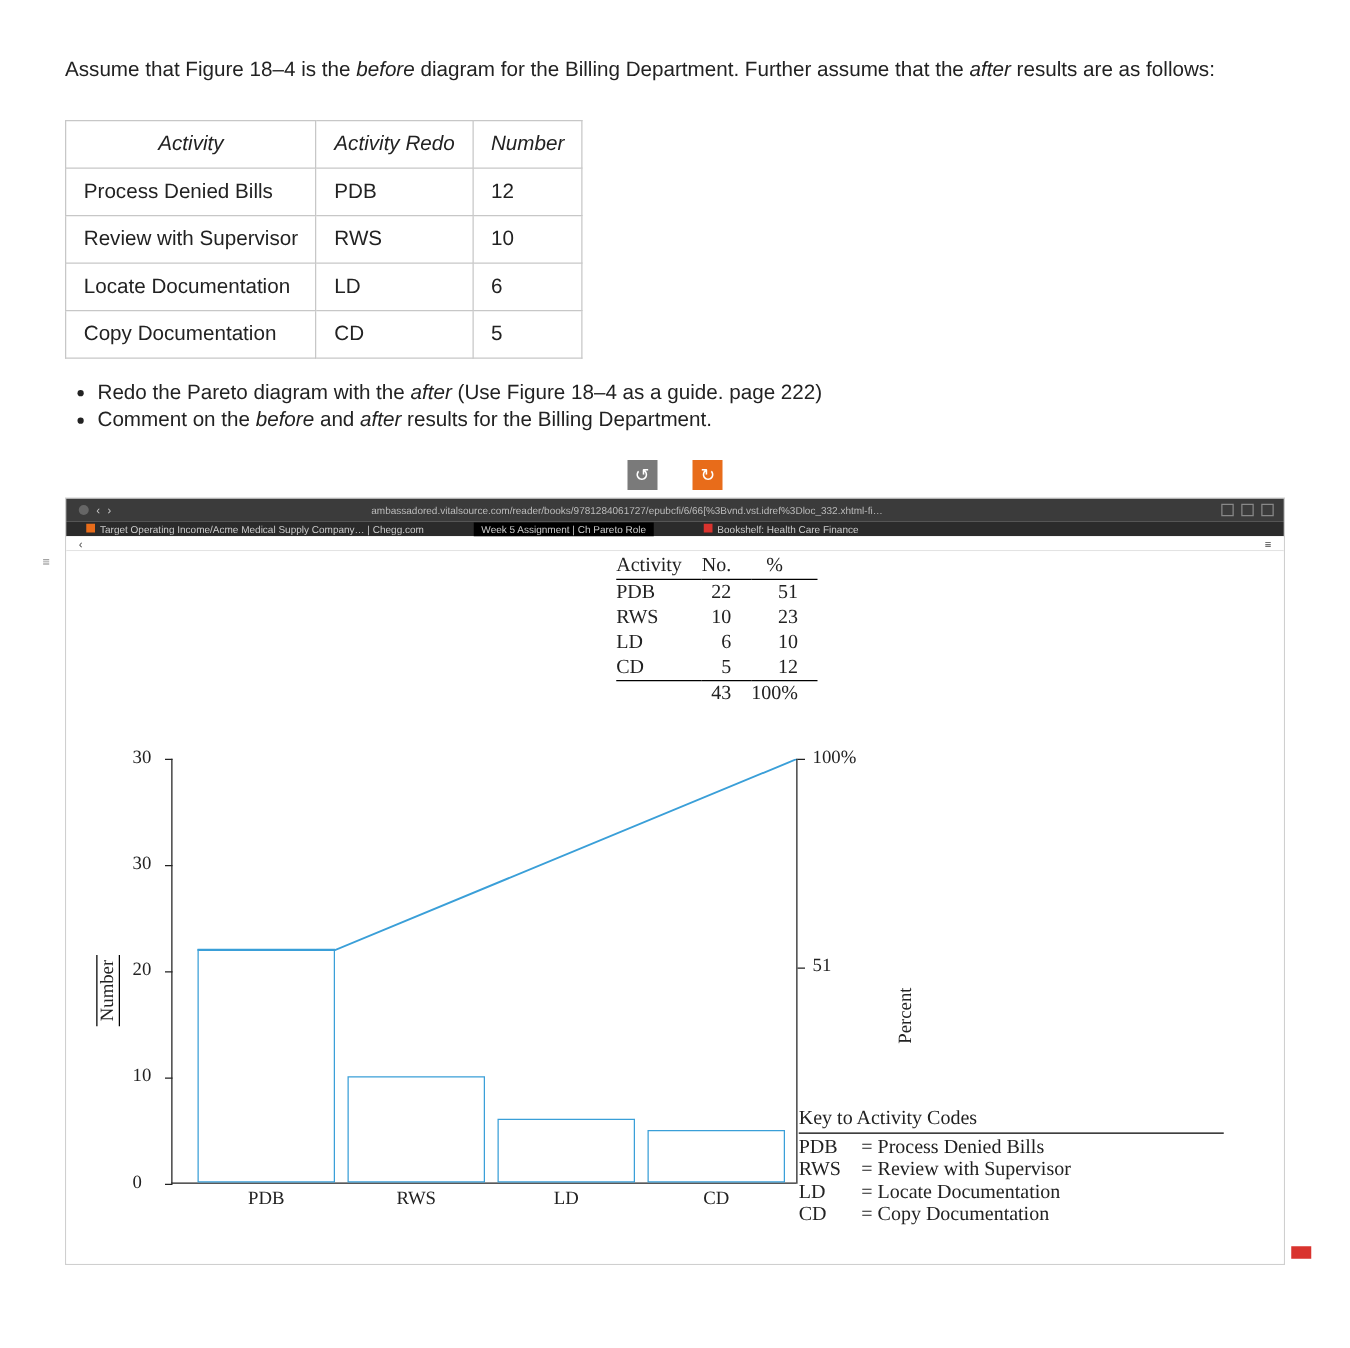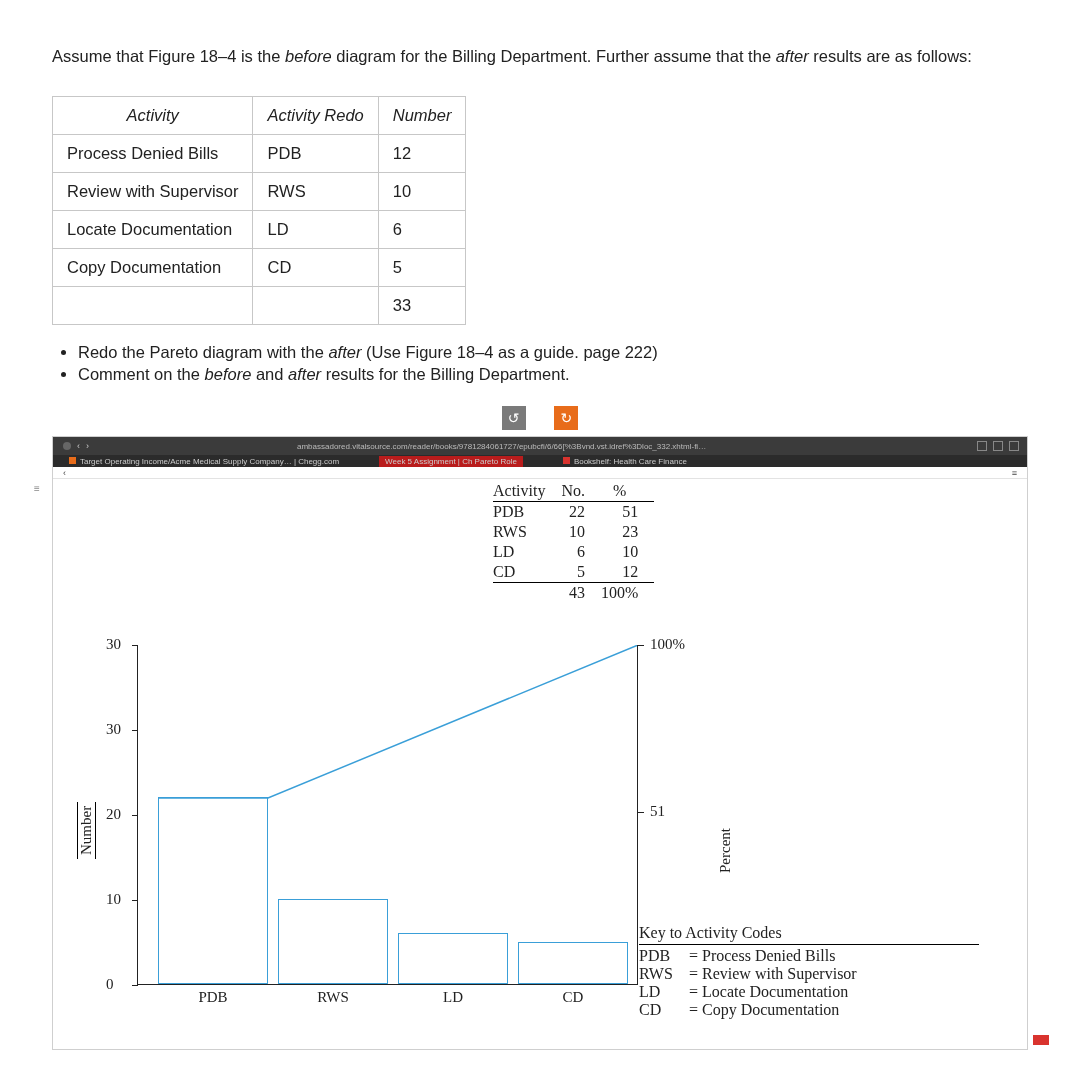--- a/index.html
+++ b/index.html
@@ -46,21 +46,21 @@
   .chrome-left { display: flex; gap: 6px; align-items: center; }
   .chrome-dot { width: 8px; height: 8px; border-radius: 4px; background: #666; display: inline-block; }
   .chrome-url { color: #bbb; font-size: 8px; margin-left: 200px; white-space: nowrap; overflow: hidden; }
   .chrome-right { position: absolute; right: 8px; display: flex; gap: 6px; }
   .chrome-icon { width: 10px; height: 10px; border: 1px solid #888; display: inline-block; }
 
   .tab-strip { background: #2b2b2b; color: #ccc; font-size: 8px; height: 12px;
     display: flex; align-items: center; padding: 0 16px; gap: 40px; }
   .tab-strip span.orange-sq { width:7px; height:7px; background:#e86c1a; display:inline-block; margin-right:4px;}
   .tab-strip span.red-sq { width:7px; height:7px; background:#d9332e; display:inline-block; margin-right:4px;}
-  .tab-strip .tab-active { background:#b91c1c; padding:1px 6px;}
+  .tab-strip .tab-active { background:#000000; padding:1px 6px;}
 
   .reader-toolbar {
     background: #fff; border-bottom: 1px solid #e3e3e3;
     height: 12px; display:flex; align-items:center; font-size:9px; color:#444;
     padding: 0 10px; justify-content: space-between;
   }
 
   .shot-body {
     background: #fff; padding: 0 26px 10px 26px; position: relative;
     display: flex; gap: 20px;
@@ -142,25 +142,20 @@
   </tr>
   <tr>
     <td>Locate Documentation</td>
     <td>LD</td>
     <td>6</td>
   </tr>
   <tr>
     <td>Copy Documentation</td>
     <td>CD</td>
     <td>5</td>
-  </tr>
-  <tr>
-    <td></td>
-    <td></td>
-    <td>33</td>
   </tr>
 </tbody>
   </table>
 
 <ul class="bul">
   <li>
     <span>Redo the Pareto diagram with the </span><em class="italic">after</em><span> (Use Figure 18–4 as a guide. page 222)</span>
   </li>
   <li>
     <span>Comment on the </span><em class="italic">before</em><span> and </span><em class="italic">after</em><span> results for the Billing Department.</span>

